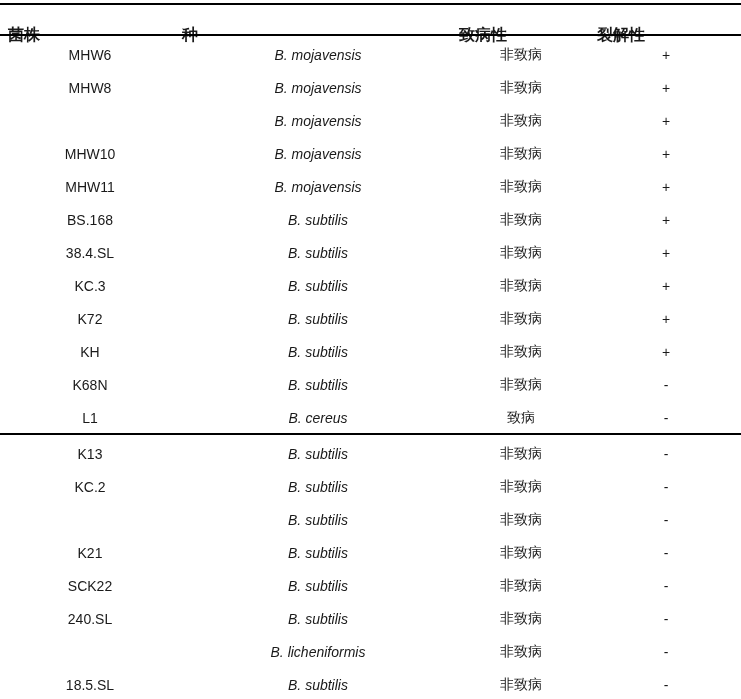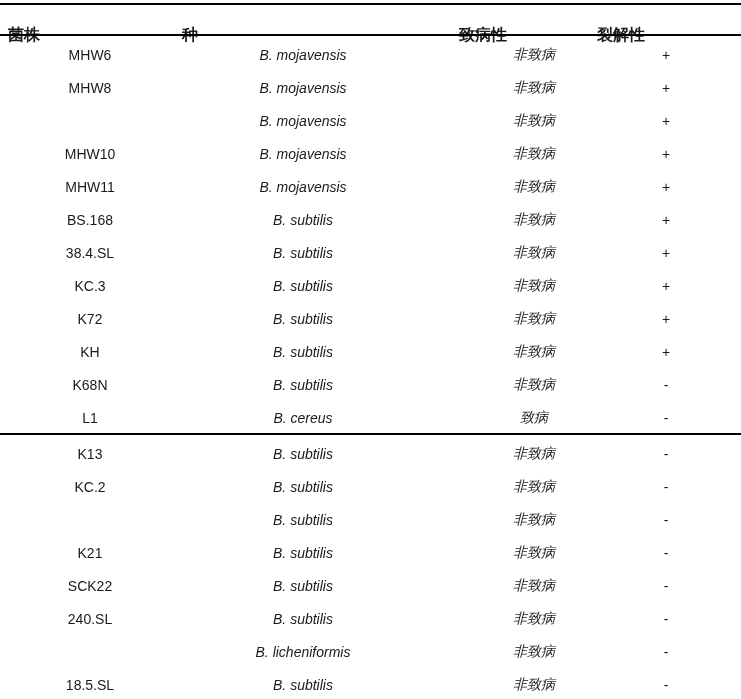--- a/index.html
+++ b/index.html
@@ -18,22 +18,22 @@
   .h-lytic{left:551px;width:140px;}
   .tbody{position:absolute;left:0;width:741px;}
   #tbody-0{top:36px;height:463px;}
   #tbody-1{top:435px;height:232px;}
   #tbody-0 .row{height:33.083px;}
   #tbody-1 .row{height:33px;}
   .row{position:relative;width:741px;}
   .cell{position:absolute;top:0;height:100%;display:flex;align-items:center;justify-content:center;
         font-size:14px;white-space:nowrap;box-sizing:border-box;padding-top:4px;}
   .c-strain{left:0;width:180px;}
-  .c-species{left:183px;width:240px;font-style:italic;}
-  .c-patho{left:434px;width:200px;font-style:italic;}
+  .c-species{left:198px;width:240px;font-style:italic;}
+  .c-patho{left:421px;width:200px;}
   .c-lytic{left:596px;width:140px;}
 </style>
 </head>
 <body>
 
 <div class="table-wrap">
   <div class="rule" id="rule-top"></div>
 
   <div class="header-row">
     <div class="hcell h-strain">菌株</div>

